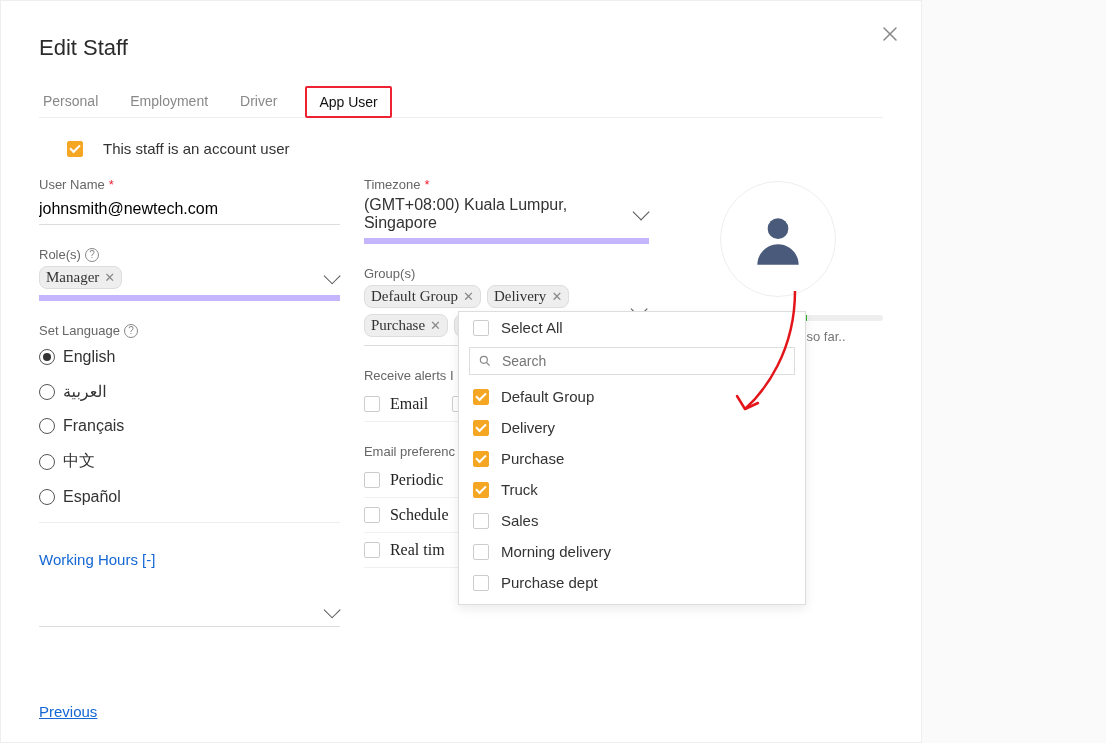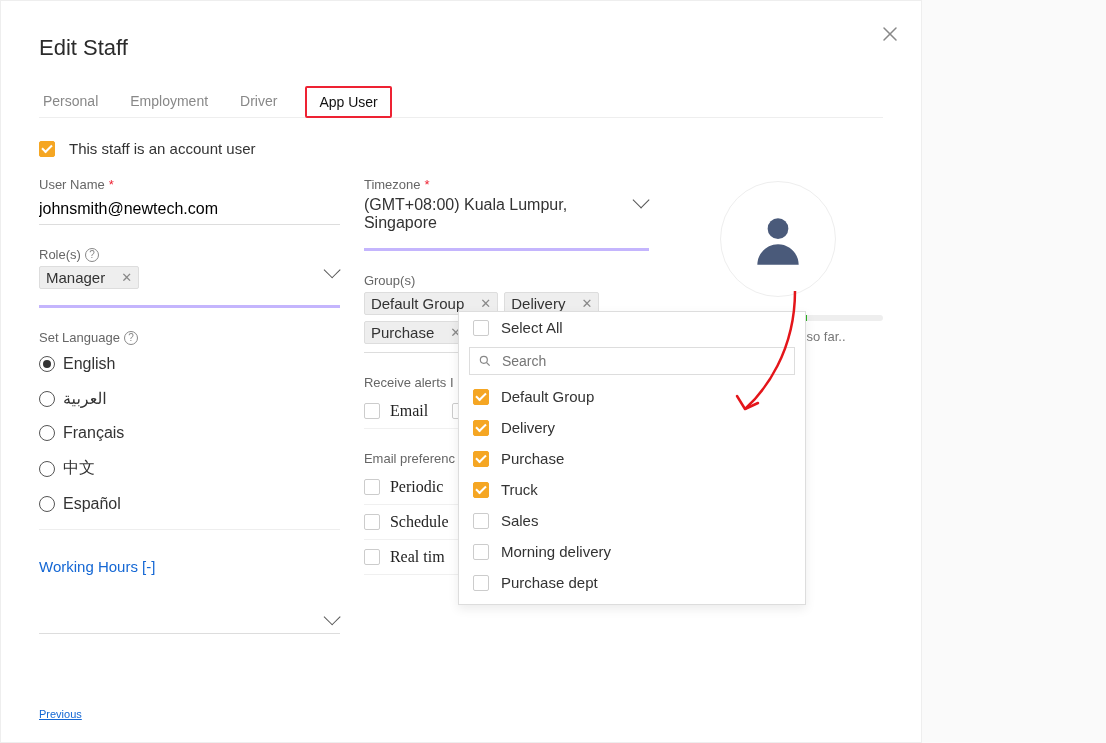--- a/index.html
+++ b/index.html
@@ -49,22 +49,23 @@
     color: #111;
     border: 2px solid #e23;
     border-bottom: 2px solid #e23;
     border-radius: 2px;
     padding: 6px 12px;
     margin-bottom: -1px;
   }
   .row-check {
     display: flex;
     align-items: center;
-    gap: 14px;
+    gap: 20px;
     margin-bottom: 20px;
+    margin-left: 28px;
   }
   .chk {
     width: 16px; height: 16px;
     border: 1px solid #ccc;
     border-radius: 2px;
     display: inline-flex;
     align-items: center; justify-content: center;
     cursor: pointer;
     background: #fff;
   }
@@ -103,41 +104,42 @@
   }
   .underline-input {
     width: 100%;
     border: none;
     border-bottom: 1px solid #ddd;
     font-size: 16px;
     padding: 4px 0 6px 0;
     outline: none;
   }
   .select-wrap {
-    display:flex; align-items:flex-start; justify-content:space-between;
-    border-bottom:3px solid #c4b5fd; padding-bottom:16px;
+    display:flex; align-items:center; justify-content:space-between;
+    border-bottom:6px solid #c4b5fd; padding-bottom:6px;
   }
   .select-val { font-size: 16px; }
   .chev {
     width: 12px; height: 12px;
     display:inline-block;
     border-right: 1.5px solid #555;
     border-bottom: 1.5px solid #555;
     transform: rotate(45deg) translateY(-3px);
     margin-right: 4px;
   }
   .chip-row {
     display:flex; flex-wrap:wrap; gap:6px; align-items:center;
     border-bottom:1px solid #ddd; padding-bottom:8px; position:relative;
   }
   .chip {
     background:#eee; border:1px solid #ddd;
     padding:2px 6px; font-size:15px;
-    display:inline-flex; align-items:center; gap:16px;
-    border-radius:2px;
+    display:inline-flex; align-items:center; gap:5px;
+    border-radius:8px;
+    font-family:Liberation Serif, serif;
   }
   .chip-x {
     color:#888; cursor:pointer; font-size:13px; line-height:1;
   }
   .radio-row { display:flex; flex-wrap:wrap; gap:16px 26px; margin-top:10px;flex-direction:column; }
   .radio-item { display:flex; align-items:center; gap:8px; font-size:16px; cursor:pointer; }
   .radio-circle {
     width:16px; height:16px; border:1.5px solid #555; border-radius:50%;
     display:inline-flex; align-items:center; justify-content:center;
   }
@@ -163,21 +165,21 @@
   .btn {
     padding: 12px 26px;
     font-size: 14px;
     border-radius:2px;
     cursor:pointer;
     font-weight:600;
     letter-spacing:0.3px;
   }
   .btn-update { background:#e4151a; color:#fff; border:none; }
   .btn-cancel { background:#fff; color:#888; border:1px solid #ccc; }
-  .prev-link { color:#1467d4; text-decoration:underline; font-size:11px; cursor:pointer; }
+  .prev-link { color:#1467d4; text-decoration:underline; font-size:15px; cursor:pointer; }
 
   
   .avatar-wrap { margin-top:4px; }
   .avatar {
     width:116px; height:116px; border-radius:50%;
     border:1px solid #eee; display:flex; align-items:center; justify-content:center;
     background:#fff;
   }
   .avatar svg { width:62px; height:62px; fill:#4a5a7a; }
   .progress-bar {

